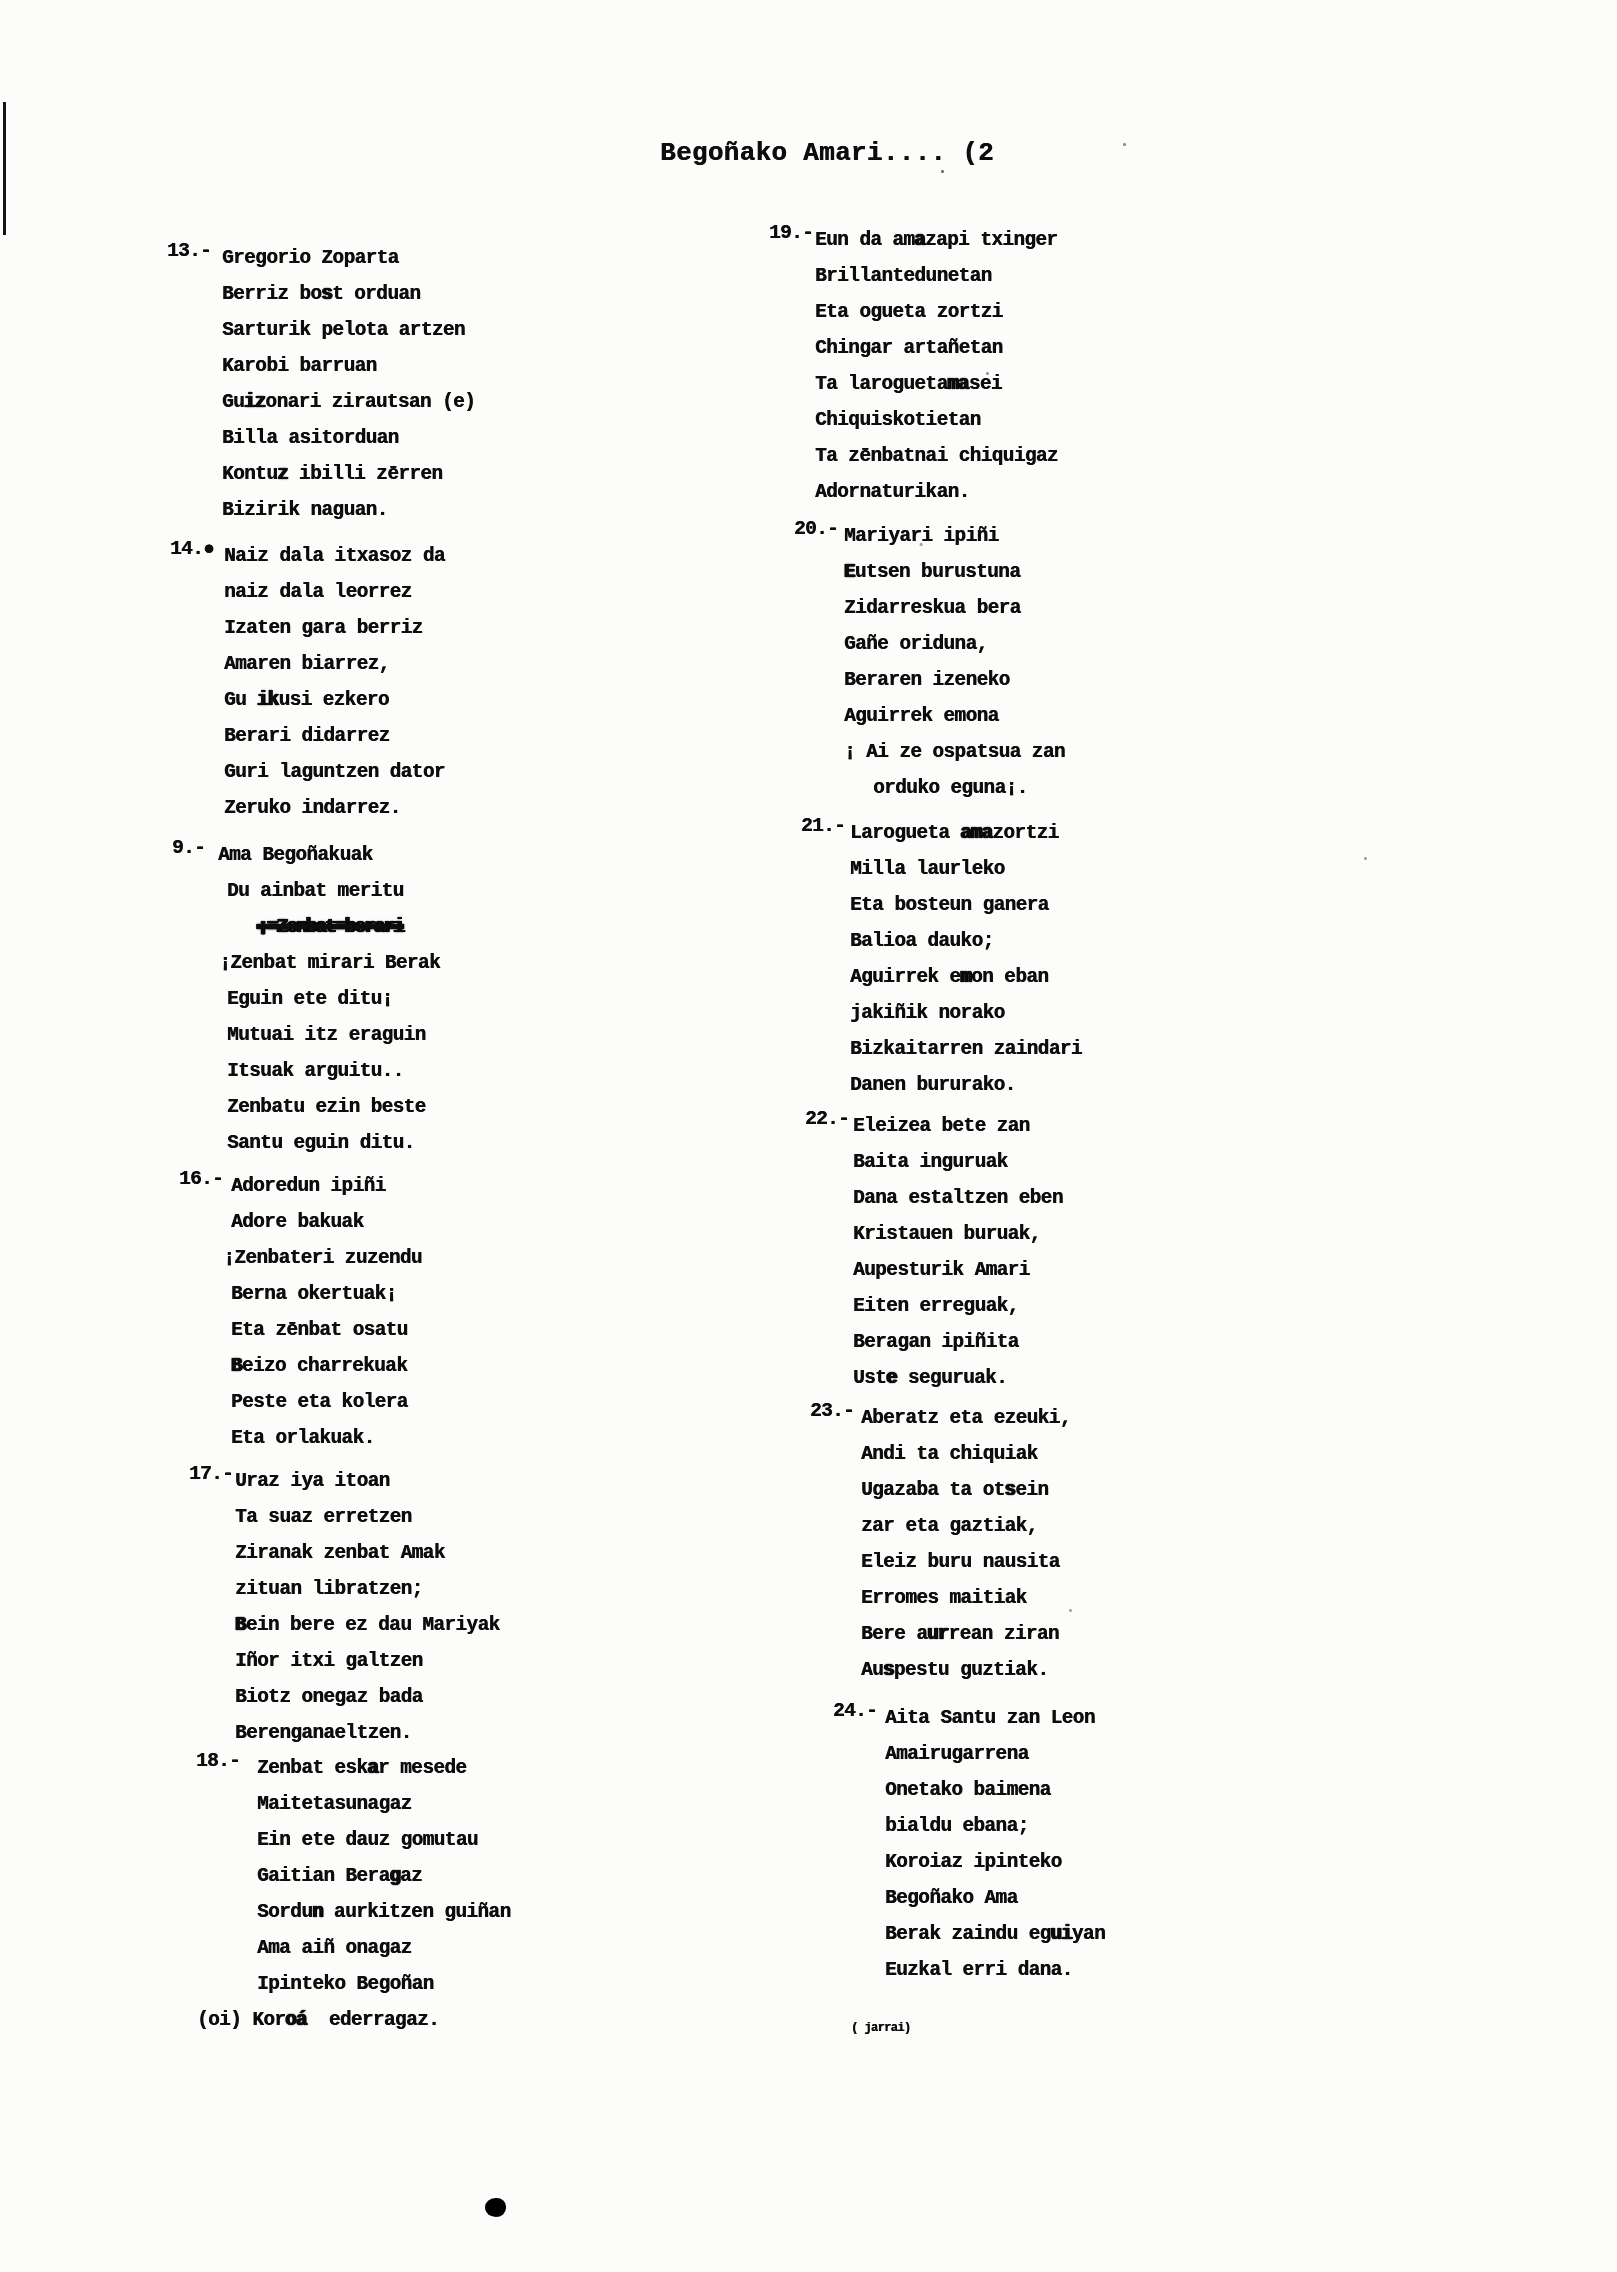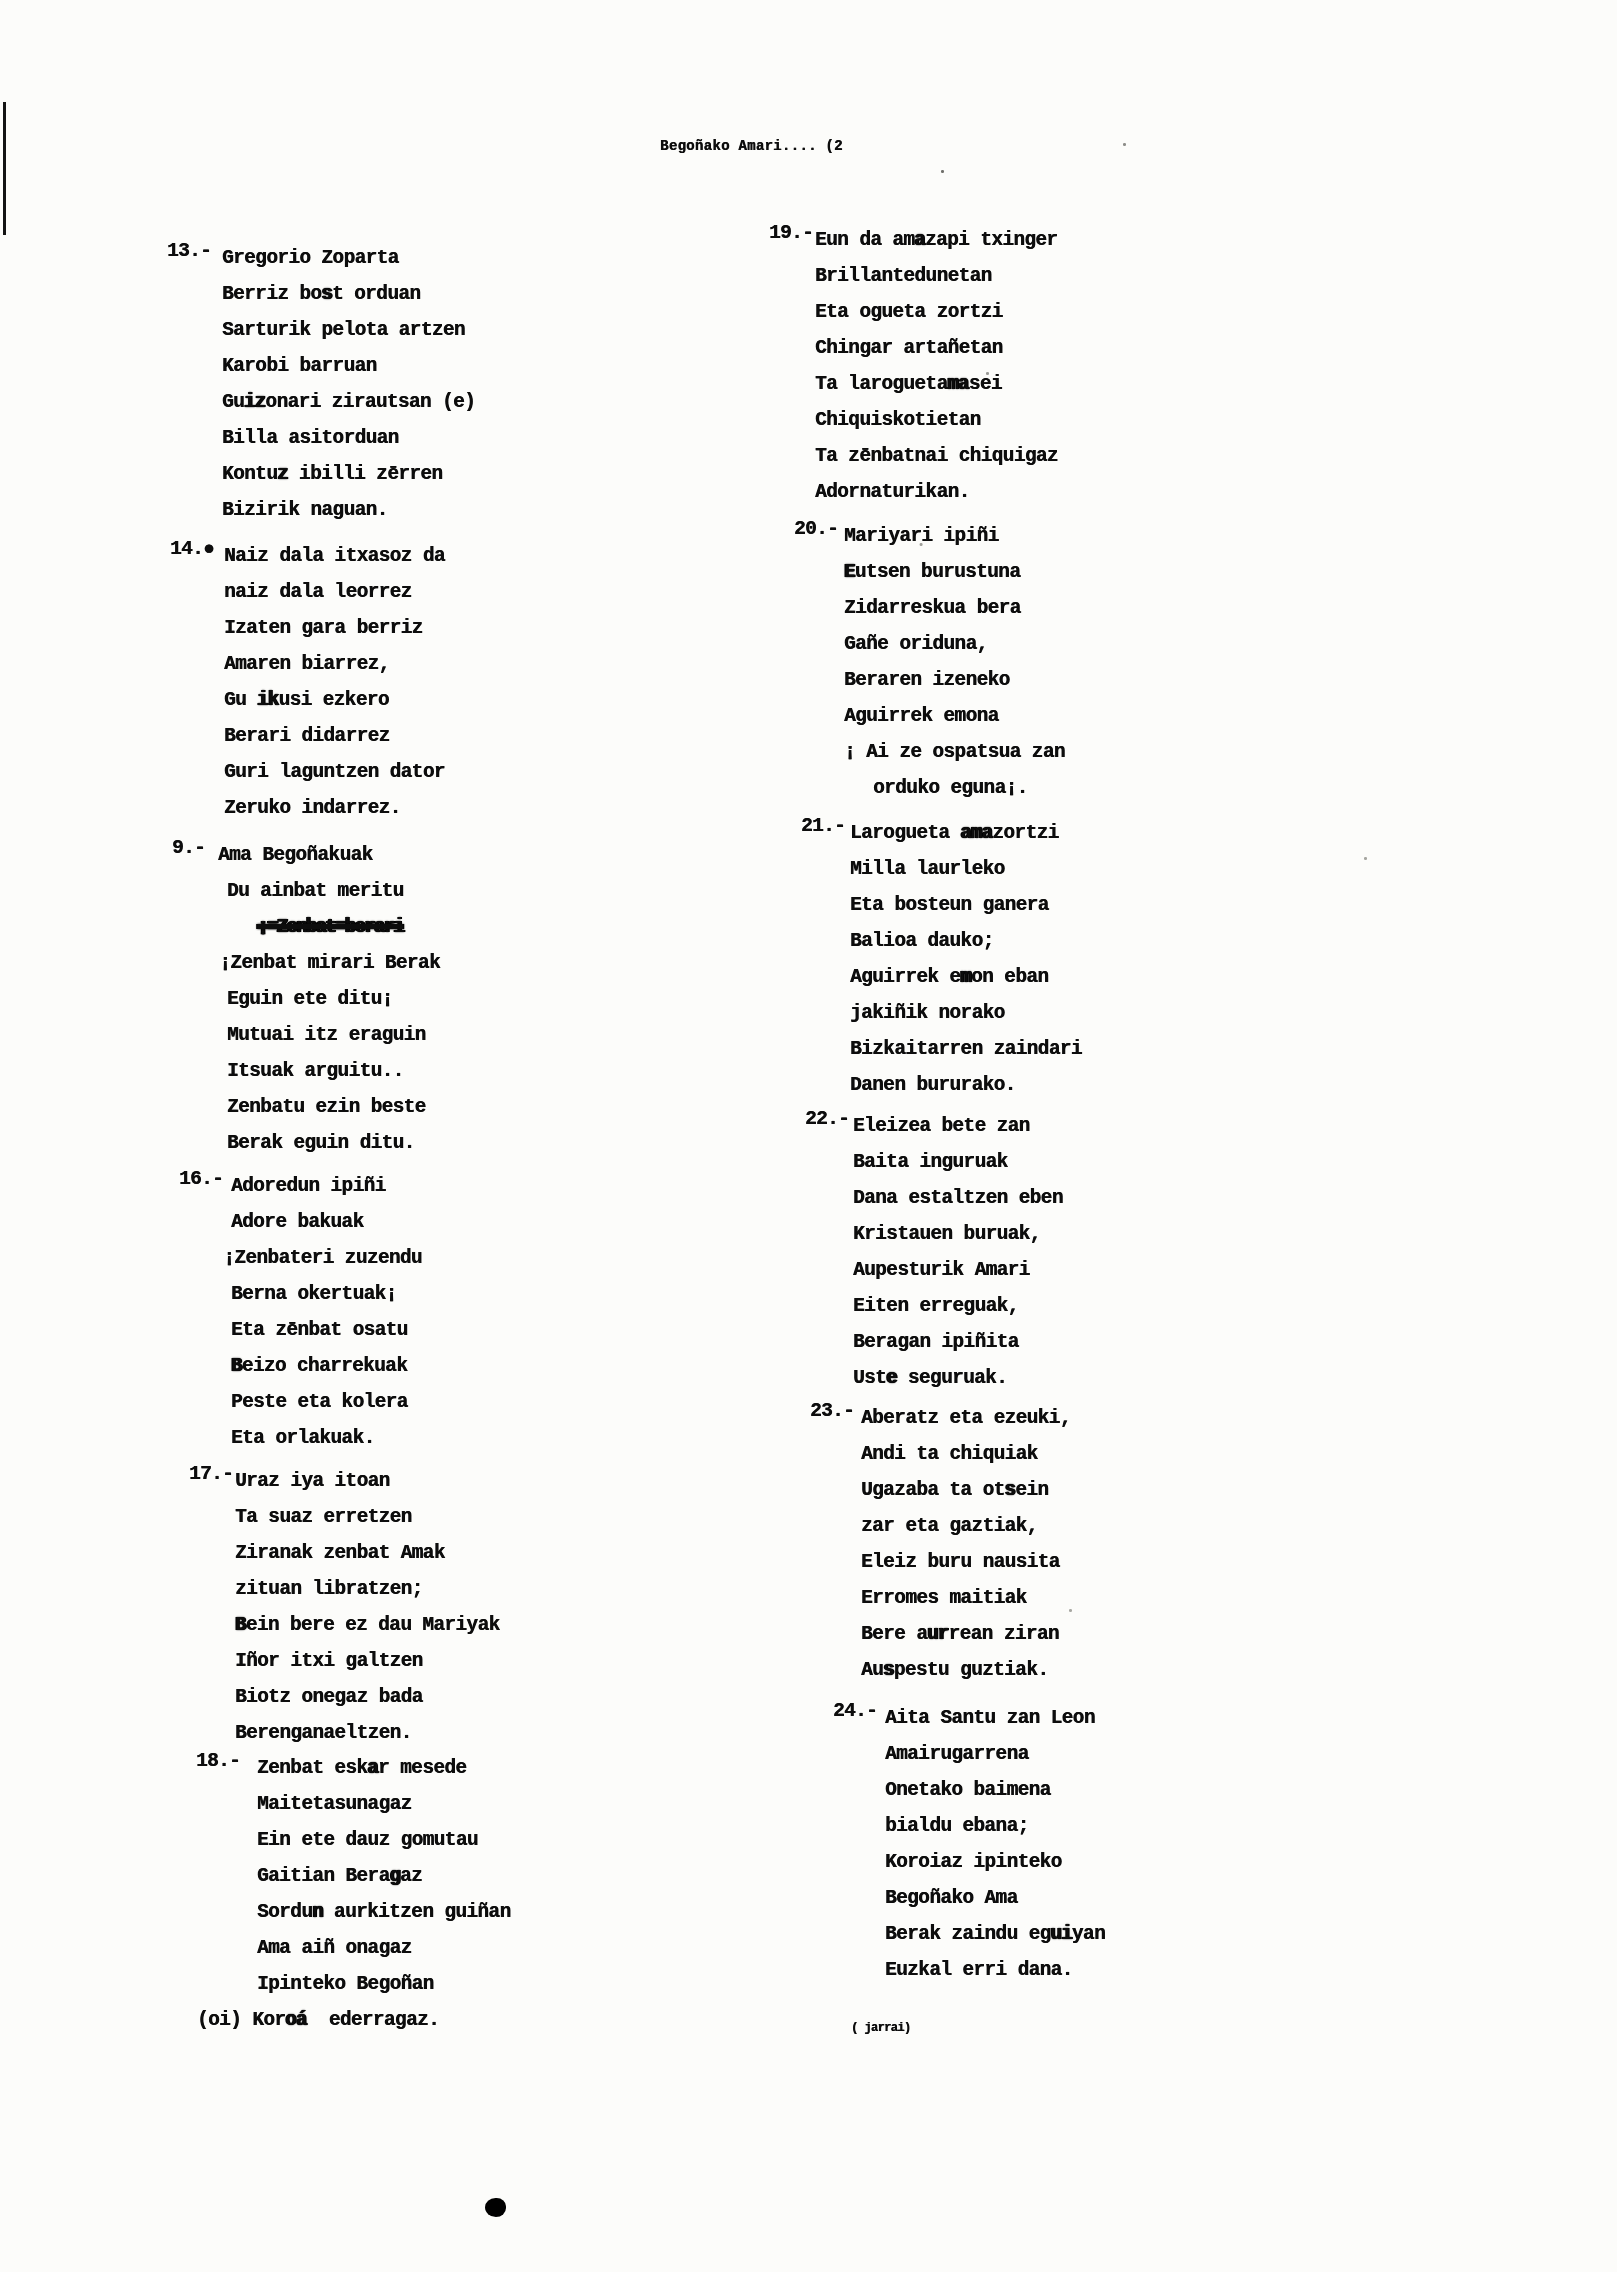--- a/index.html
+++ b/index.html
@@ -4,21 +4,21 @@
 <style>
   html,body{margin:0;padding:0;background:#e9e9e6;}
   .page{
     position:relative;width:1617px;height:2273px;background:#fcfcfa;
     font-family:"Liberation Mono","DejaVu Sans Mono",monospace;
     font-weight:700;color:#0d0d0d;overflow:hidden;
   }
   .ink{text-shadow:0.5px 0 0 currentColor;}
   .title{
     position:absolute;left:660px;top:138px;margin:0;
-    font-size:14px;font-weight:700;letter-spacing:0.3px;white-space:pre;
+    font-size:26px;font-weight:700;letter-spacing:0.3px;white-space:pre;
   }
   .verse{position:absolute;left:0;top:0;width:100%;}
   .vnum{position:absolute;top:0;font-size:19.4px;letter-spacing:-0.6px;white-space:pre;}
   .vlines{position:absolute;top:0;font-size:19.4px;letter-spacing:-0.6px;}
   .vline{height:36px;line-height:36px;white-space:pre;}
   .struck{
     text-decoration:line-through;
     text-decoration-thickness:4.5px;
     letter-spacing:-1.9px;
     text-shadow:0 0 1.6px #000,1px 0 0 #000,-1px 0 0 #000;
@@ -75,21 +75,21 @@
         <span class="vnum ink" style="left: 172px;">9.-</span>
         <div class="vlines ink" style="left: 227px;">
           <div class="vline" style="margin-left: -9px;">Ama Begoñakuak</div>
           <div class="vline">Du ainbat meritu</div>
           <div class="vline struck" style="margin-left: -6.5px; text-align: center;">¡=Zenbat=berari</div>
           <div class="vline" style="margin-left: -7.8px;">¡Zenbat mirari Berak</div>
           <div class="vline">Eguin ete ditu¡</div>
           <div class="vline">Mutuai itz eraguin</div>
           <div class="vline">Itsuak arguitu..</div>
           <div class="vline">Zenbatu ezin beste</div>
-          <div class="vline">Berak eguin ditu.</div>
+          <div class="vline">Santu eguin ditu.</div>
         </div>
       </div>
       <div class="verse" style="top: 1168px;">
         <span class="vnum ink" style="left: 179px;">16.-</span>
         <div class="vlines ink" style="left: 231px;">
           <div class="vline">Adoredun ipiñi</div>
           <div class="vline">Adore bakuak</div>
           <div class="vline" style="margin-left: -7.8px;">¡Zenbateri zuzendu</div>
           <div class="vline">Berna okertuak¡</div>
           <div class="vline">Eta zēnbat osatu</div>

